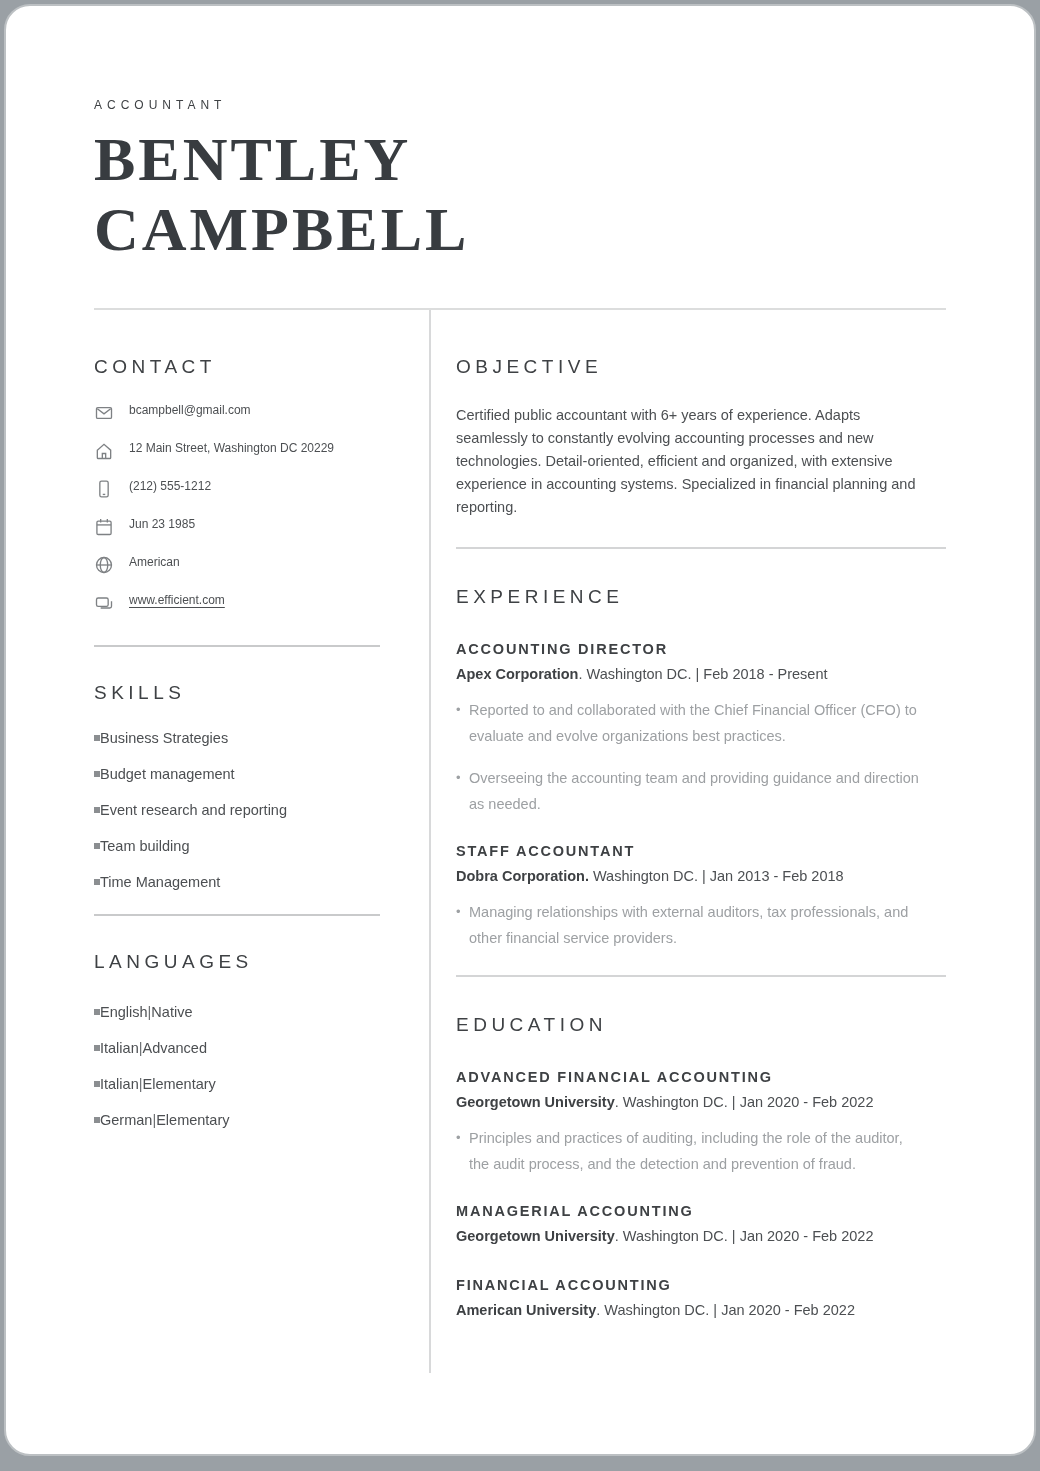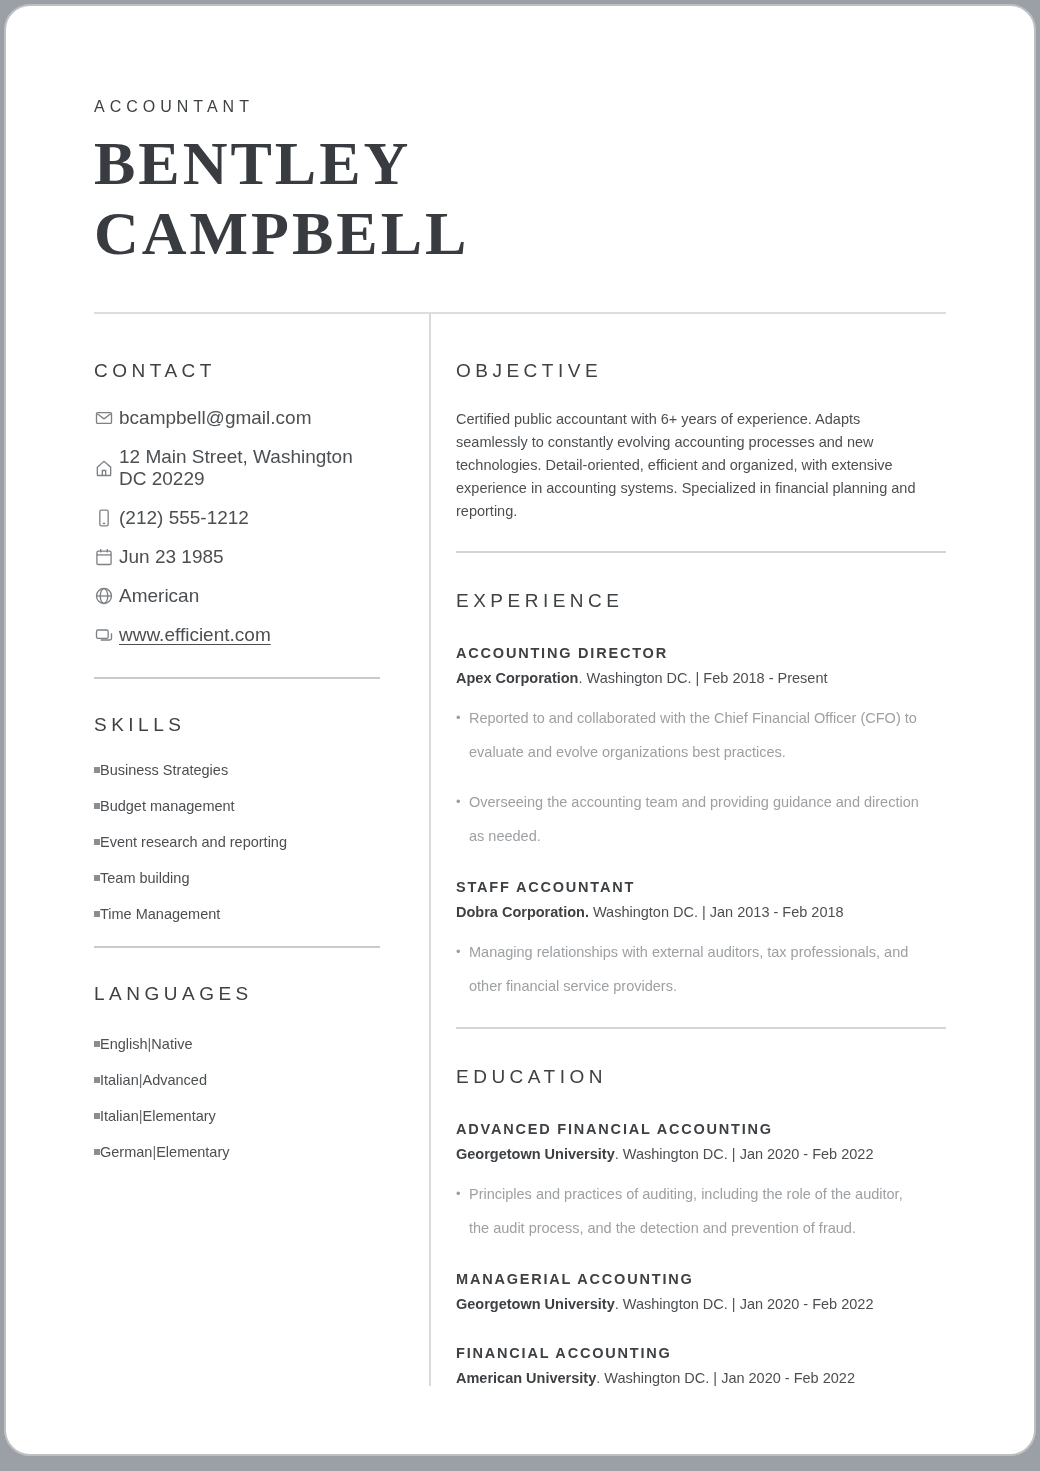--- a/index.html
+++ b/index.html
@@ -14,21 +14,21 @@
     background:#ffffff;
     border:2px solid #bcc0c3;
     border-radius:26px;
     overflow:hidden;
   }
   .content { padding:0 88px; }
 
   
   .role-title {
     margin-top:92px;
-    font-size:16px; letter-spacing:5px; font-weight:500;
+    font-size:12px; letter-spacing:5px; font-weight:500;
     color:#3e4144;
   }
   .person-name {
     margin-top:12px;
     font-family:"Liberation Serif","DejaVu Serif",serif;
     font-weight:700;
     font-size:62px; line-height:70px; letter-spacing:3px;
     color:#383c40;
   }
   .top-rule { margin-top:44px; height:2px; background:#dcdddd; }
@@ -44,23 +44,23 @@
     font-size:19px; letter-spacing:4.5px; font-weight:400;
     color:#3e4144;
   }
   .mt-sect-first { margin-top:46px; }
   .sub-rule-left  { height:2px; background:#c9cacb; width:286px; }
   .sub-rule-right { height:2px; background:#d4d5d6; }
 
   
   .contact-list { margin-top:25px; }
   .contact-row {
-    display:flex; align-items:center; gap:5px;
+    display:flex; gap:15px;
     margin-bottom:17px; min-height:21px;
-    font-size:19px; color:#4c4f52;
+    font-size:12px; color:#4c4f52;
   }
   .contact-row svg { flex:0 0 20px; stroke:#7e8184; }
   .link-underline { text-decoration:underline; text-underline-offset:3px; color:#4c4f52; }
 
   
   .sq-list { margin-top:26px; }
   .sq-item {
     display:flex; align-items:center; 
     margin-bottom:20px;
     font-size:14.5px; color:#4c4f52;
@@ -77,21 +77,21 @@
   .job { margin-top:33px; }
   .job-title {
     font-size:14.5px; font-weight:700; letter-spacing:1.8px;
     color:#3e4144;
   }
   .job-meta { margin-top:9px; font-size:14.5px; color:#4c4f52; }
   .job-meta b { color:#3e4144; }
   .bullets { margin-top:15px; }
   .bullet-item {
     position:relative; padding-left:13px; margin-bottom:16px;
-    font-size:14.5px; line-height:34px; color:#9da0a3;
+    font-size:14.5px; line-height:26px; color:#9da0a3;
     max-width:465px;
   }
   .bullet-item::before {
     content:"•"; position:absolute; left:0; top:0;
     color:#9da0a3; font-size:13px;
   }
   .mt-rule-obj { margin-top:28px; }
   .mt-rule-exp { margin-top:24px; }
   .mt-sect { margin-top:37px; }
 </style>

